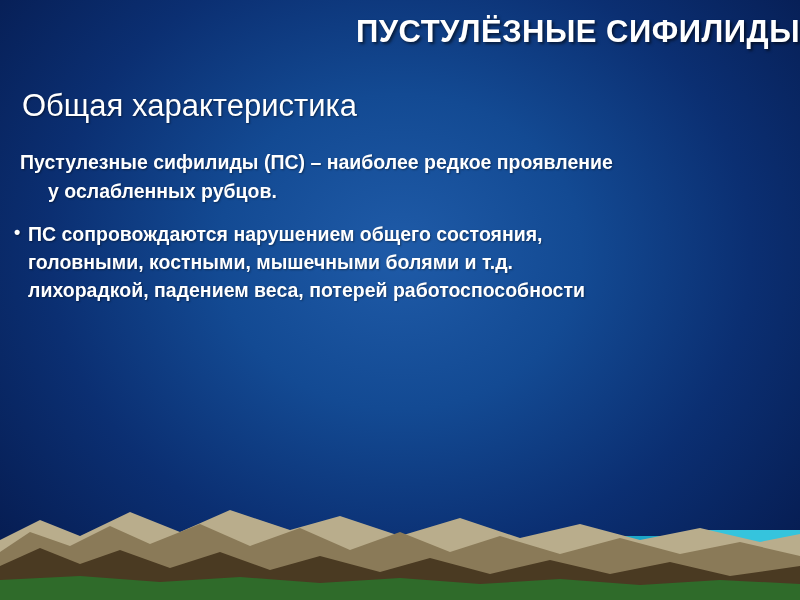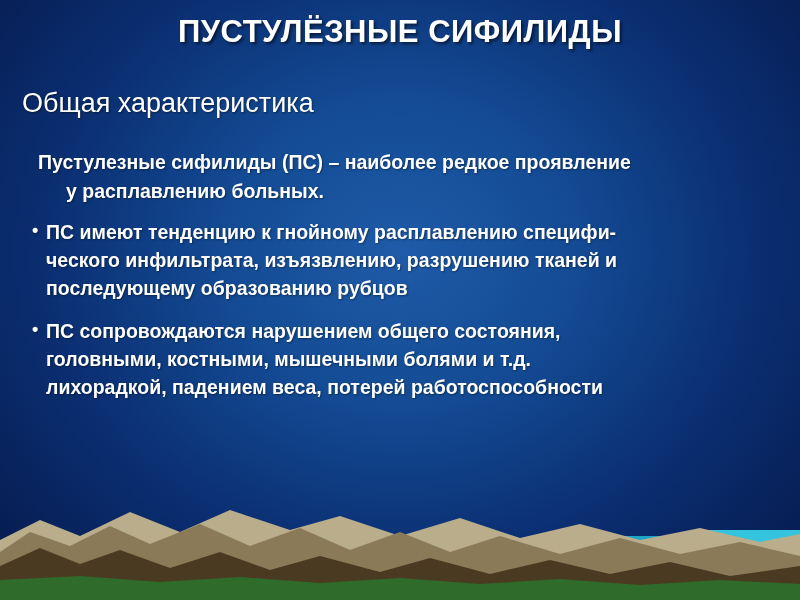--- a/index.html
+++ b/index.html
@@ -26,40 +26,40 @@
     left: 0;
     bottom: 0;
     width: 800px;
     height: 120px;
   }
   .title {
     position: absolute;
     top: 14px;
     left: 0;
     width: 800px;
-    text-align: center;
+    text-align: right;
     color: #ffffff;
     font-size: 31px;
     font-weight: bold;
     letter-spacing: 0.5px;
     text-shadow: 2px 2px 3px rgba(0,0,0,0.55);
   }
   .subtitle {
     position: absolute;
     top: 88px;
     left: 22px;
     color: #ffffff;
-    font-size: 27px;
+    font-size: 31px;
     font-weight: normal;
     text-shadow: 1px 1px 2px rgba(0,0,0,0.45);
   }
   .body-area {
     position: absolute;
     top: 148px;
-    left: 30px;
+    left: 12px;
     width: 768px;
   }
   .para {
     color: #ffffff;
     font-size: 19.5px;
     line-height: 1.47;
     font-weight: bold;
     text-shadow: 1px 1px 2px rgba(0,0,0,0.4);
     margin: 0 0 6px 0;
   }
@@ -94,28 +94,23 @@
 <div class="slide">
 
   <div class="title">ПУСТУЛЁЗНЫЕ СИФИЛИДЫ</div>
 
   <div class="subtitle">Общая характеристика</div>
 
   <div class="body-area">
 
     <div class="para">
       <span class="l1">Пустулезные сифилиды (ПС) – наиболее редкое проявление</span>
-      <span class="l4">у расплавлению больных.</span>
+      <span class="l4">у ослабленных рубцов.</span>
     </div>
 
-    <div class="bullet" style="margin-top:14px;">
-      <span>ПС имеют  тенденцию к гнойному расплавлению специфи-</span>
-      <span>ческого инфильтрата,  изъязвлению, разрушению     тканей и</span>
-      <span>последующему образованию  рубцов</span>
-    </div>
 
     <div class="bullet" style="margin-top:16px;">
       <span>ПС сопровождаются нарушением общего состояния,</span>
       <span>головными, костными, мышечными болями и т.д.</span>
       <span>лихорадкой, падением веса, потерей работоспособности</span>
     </div>
 
   </div>
 
   <svg class="landscape" viewBox="0 0 800 120" preserveAspectRatio="none">

